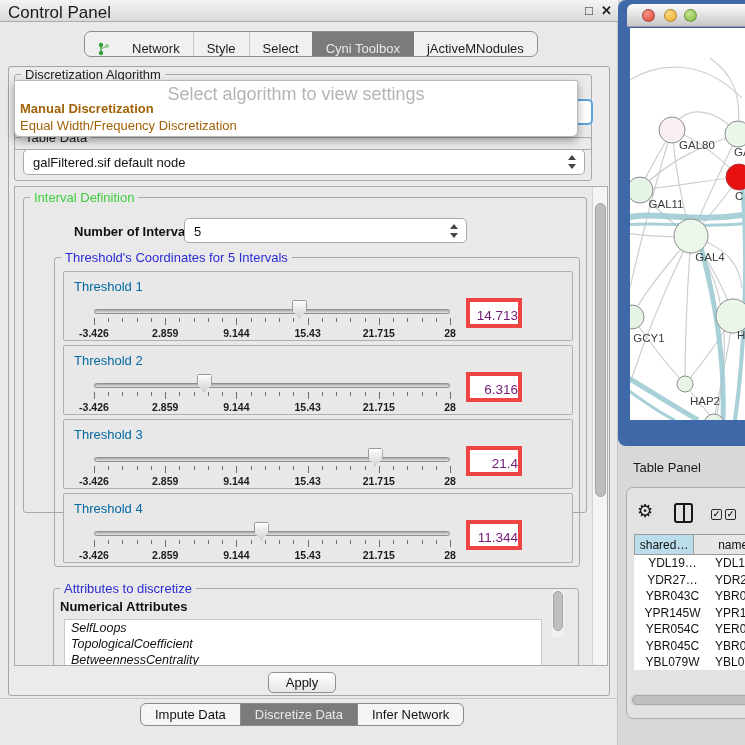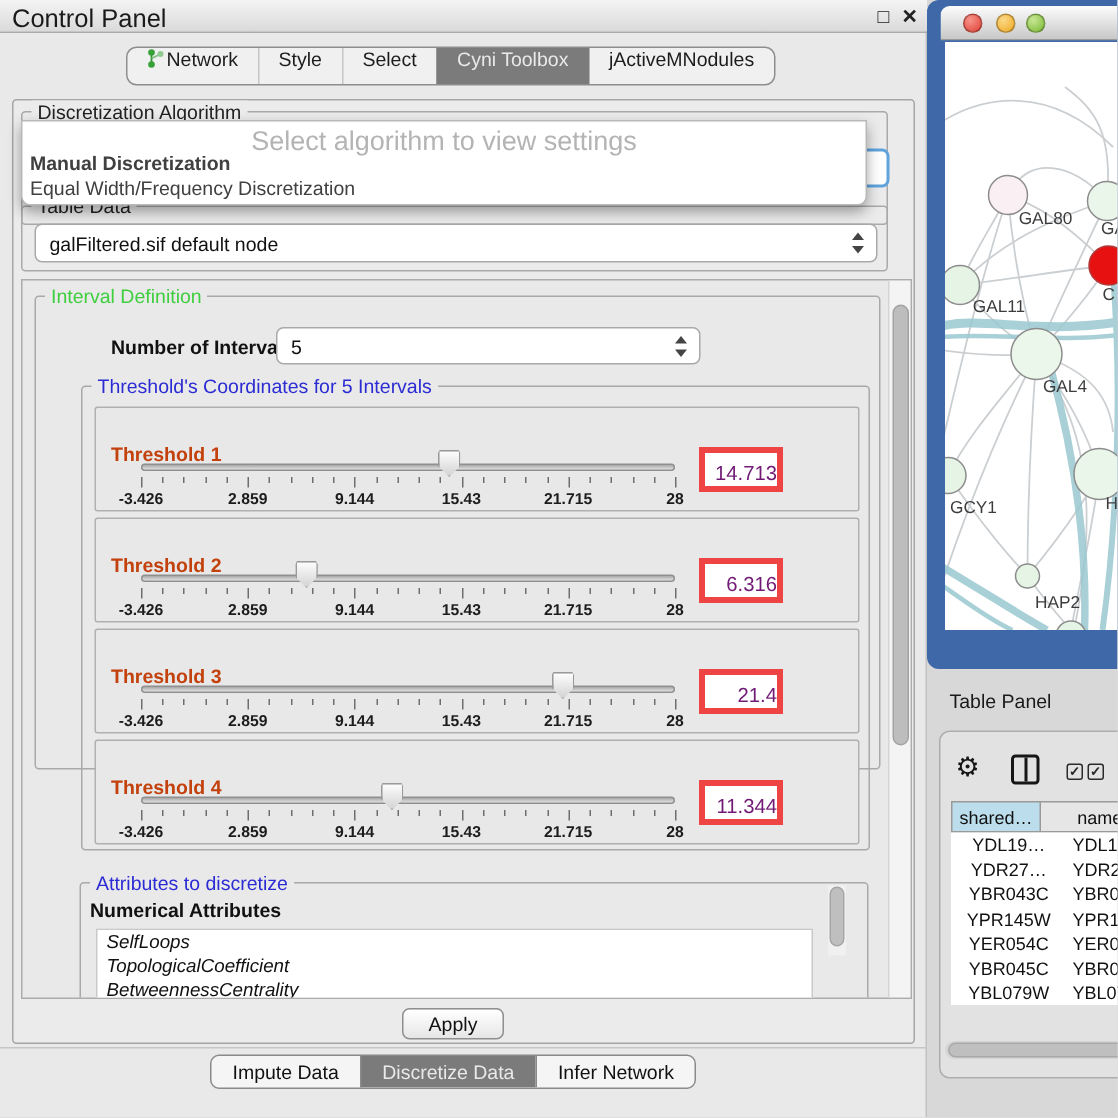--- a/index.html
+++ b/index.html
@@ -13,21 +13,21 @@
   #cp-titlebar { left:0; top:0; width:618px; height:22px;
                  background:linear-gradient(#F4F4F4,#DADADA); border-bottom:1px solid #ABABAB; }
   #cp-title { left:8px; top:3px; font-size:17px; color:#1A1A1A; }
   .win-ctl { top:3px; font-size:13px; color:#222; cursor:default; }
   #float-ic { left:585px; }
   #close-ic { left:601px; font-weight:bold; }
 
   
   #cp-tabbar { left:84px; top:31px; height:26px; display:flex; align-items:stretch;
                border:1px solid #8E8E8E; border-radius:7px; background:#F0F0F0; overflow:hidden; }
-  .tab { display:flex; align-items:flex-start; gap:1px; padding:0 13px; font-size:13px; color:#1C1C1C;
+  .tab { display:flex; align-items:flex-end; gap:22px; padding:0 13px; font-size:13px; color:#1C1C1C;
          border-left:1px solid #C6C6C6; cursor:default; white-space:nowrap; }
   .tab:first-child { border-left:none; }
   .tab.selected { background:#7B7B7B; color:#E9E9E9; border-left-color:#7B7B7B; }
   .tab.selected + .tab { border-left-color:#7B7B7B; }
 
   
   #outer-panel { left:8px; top:66px; width:602px; height:630px; border:1px solid #A6A6A6;
                  border-radius:3px; background:#EBEBEB; }
 
   .group { position:absolute; border:1px solid #A9A9A9; border-radius:3px; }
@@ -39,21 +39,21 @@
   #algo-group { left:14px; top:74px; width:578px; height:76px; }
   #algo-combo { position:absolute; left:506px; top:24px; width:72px; height:26px; background:#FFF;
                 border:2px solid #5FA3DC; border-radius:5px; }
 
   
   #algo-popup { left:14px; top:80px; width:564px; height:57px; background:#FFFFFF;
                 border:1px solid #B9B9B9; border-radius:0 0 6px 6px;
                 box-shadow:0 4px 9px rgba(0,0,0,0.35); z-index:40; }
   #algo-hint { position:absolute; left:0; right:0; top:3px; text-align:center;
                font-size:18px; color:#B4B4B4; }
-  .algo-opt { position:absolute; left:5px; font-size:13px; color:#404040; white-space:nowrap; }
+  .algo-opt { position:absolute; left:5px; font-size:13px; color:#a16207; white-space:nowrap; }
   #algo-opt-0 { top:20px; font-weight:bold; }
   #algo-opt-1 { top:37px; }
 
   #tabledata-group { left:14px; top:137px; width:578px; height:44px; }
   .combo { position:absolute; background:#FFF; border:1px solid #A9A9A9; border-radius:5px;
            font-size:13px; color:#111; }
   .combo .cv { position:absolute; left:9px; top:5px; white-space:nowrap; }
   .spin { position:absolute; right:8px; top:50%; margin-top:-7px; width:9px; height:14px;
           display:flex; flex-direction:column; align-items:center; justify-content:space-between; }
   .spin i { width:0; height:0; border-left:4px solid transparent; border-right:4px solid transparent; }
@@ -69,21 +69,21 @@
   #vscroll-thumb { position:absolute; left:2px; top:16px; width:11px; height:294px;
                    background:#BDBDBD; border:1px solid #A3A3A3; border-radius:6px; }
 
   #interval-group { left:8px; top:10px; width:564px; height:316px; }
   #num-label { position:absolute; left:50px; top:26px; font-size:13px; font-weight:bold; color:#111; }
   #num-combo { left:160px; top:20px; width:283px; height:25px; }
   #thr-group { left:30px; top:59px; width:526px; height:310px; }
 
   .thr-panel { position:absolute; left:8px; width:510px; height:70px; background:#E8E8E8;
                border:1px solid #B0B0B0; border-radius:2px; }
-  .thr-label { position:absolute; left:10px; top:23px; font-size:13px; font-weight:bold; color:#c2410c; }
+  .thr-label { position:absolute; left:10px; top:7px; font-size:13px; font-weight:normal; color:#0369a1; }
   .thr-track { position:absolute; left:30px; top:37px; width:356px; height:5px;
                background:linear-gradient(#A8A8A8,#E2E2E2); border:1px solid #8F8F8F; border-radius:3px; }
   .thr-thumb { position:absolute; top:28px; width:15px; height:18px;
                background:linear-gradient(#FDFDFD,#D4D4D4); border:1px solid #9A9A9A;
                clip-path:polygon(8% 0,92% 0,100% 12%,100% 58%,50% 100%,0 58%,0 12%); }
   .tickrow { position:absolute; left:30px; top:46px; width:358px; height:10px; }
   .tick { position:absolute; top:0; width:1px; background:#6E6E6E; }
   .tick.major { height:7px; } .tick.minor { height:4px; }
   .ticklbl { position:absolute; top:55px; width:52px; text-align:center; font-size:10.5px;
              font-weight:bold; color:#1C1C1C; }

